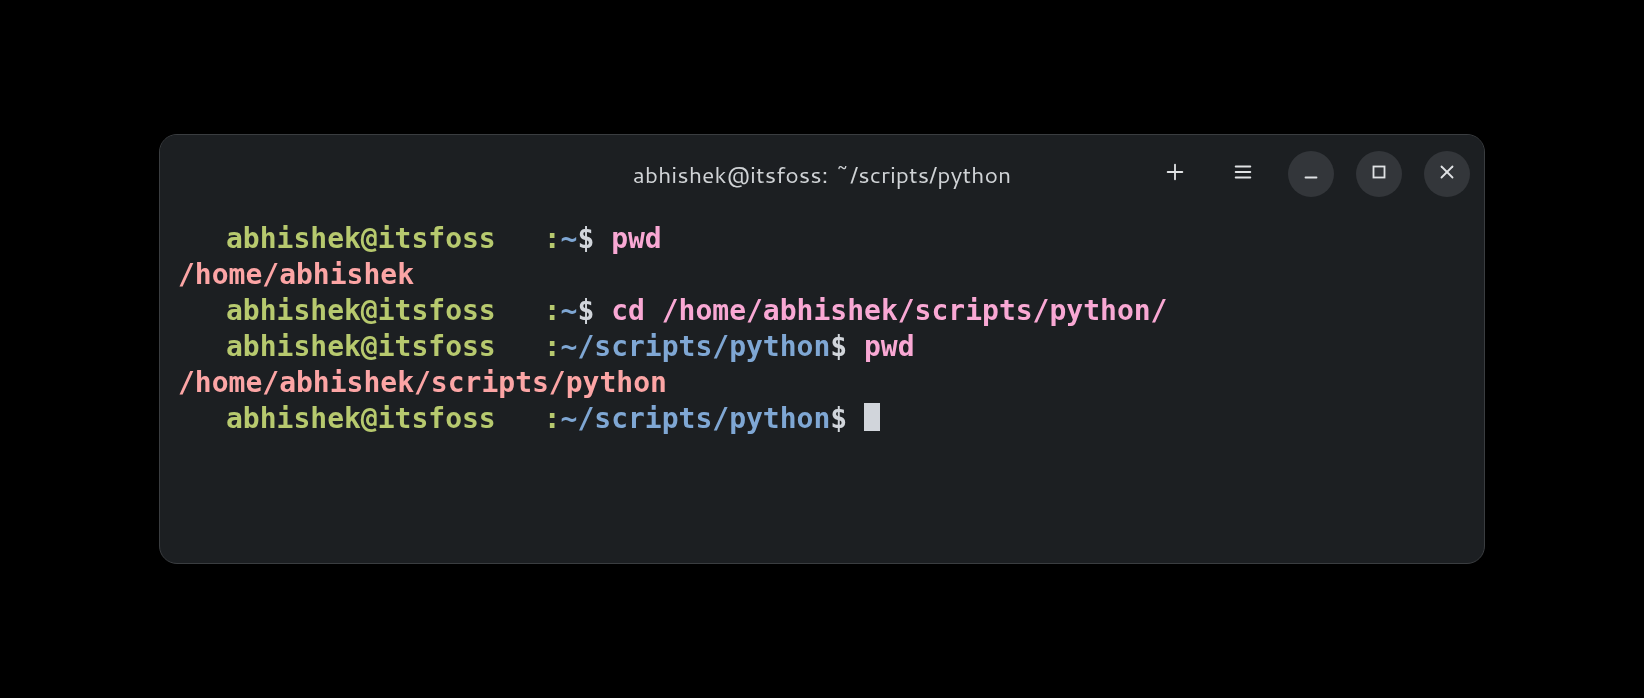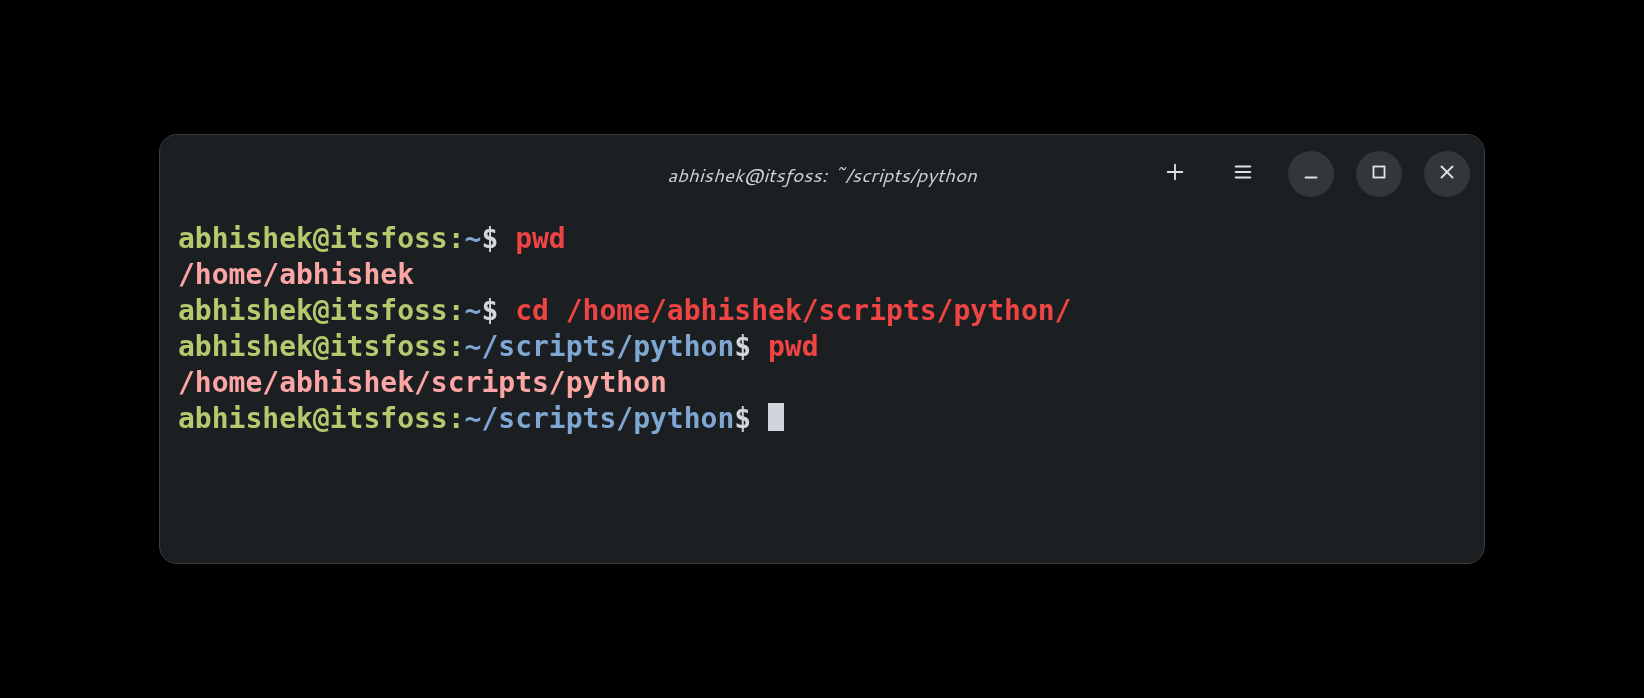--- a/index.html
+++ b/index.html
@@ -31,24 +31,23 @@
       padding: 0 14px 0 0;
       background: #1c1f22;
     }
     .title-text {
       position: absolute;
       left: 0;
       right: 0;
       text-align: center;
       color: #cfd2d5;
       font-family: Cantarell, 'Segoe UI', sans-serif;
-      font-size: 19px;
+      font-size: 23px;
       font-weight: 400;
       pointer-events: none;
-      font-style: italic;
     }
     .tb-right {
       margin-left: auto;
       display: flex;
       align-items: center;
       gap: 22px;
     }
     .tb-btn {
       width: 46px;
       height: 46px;
@@ -77,24 +76,24 @@
       flex: 1;
       padding: 8px 18px;
       font-size: 28px;
       line-height: 36px;
       color: #d1d5db;
       font-weight: 600;
       letter-spacing: 0;
       white-space: pre;
       font-family: 'DejaVu Sans Mono', 'Liberation Mono', Consolas, monospace;
     }
-    .userhost { color: #b7c96e; }
+    .userhost { color: #b7c96e; margin-left: 48px; }
     .path { color: #7fa7d4; }
     .dollar { color: #d1d5db; }
-    .cmd { color: #ef4444; }
+    .cmd { color: #f9a8d4; }
     .out { color: #fca5a5; font-weight: 600; }
     .cursor {
       display: inline-block;
       width: 16px;
       height: 28px;
       background: #d1d5db;
       vertical-align: -3px;
     }
   </style>
 </head>

